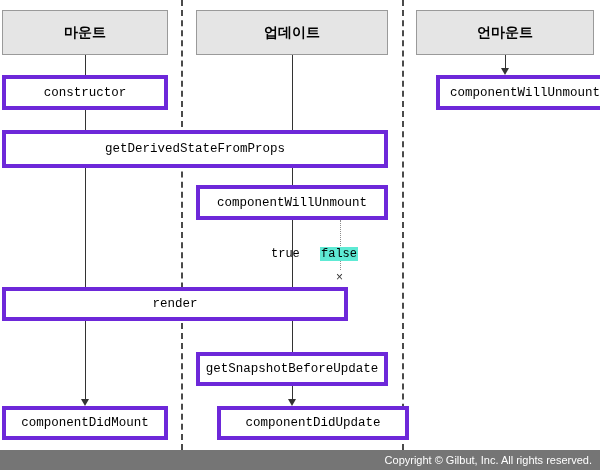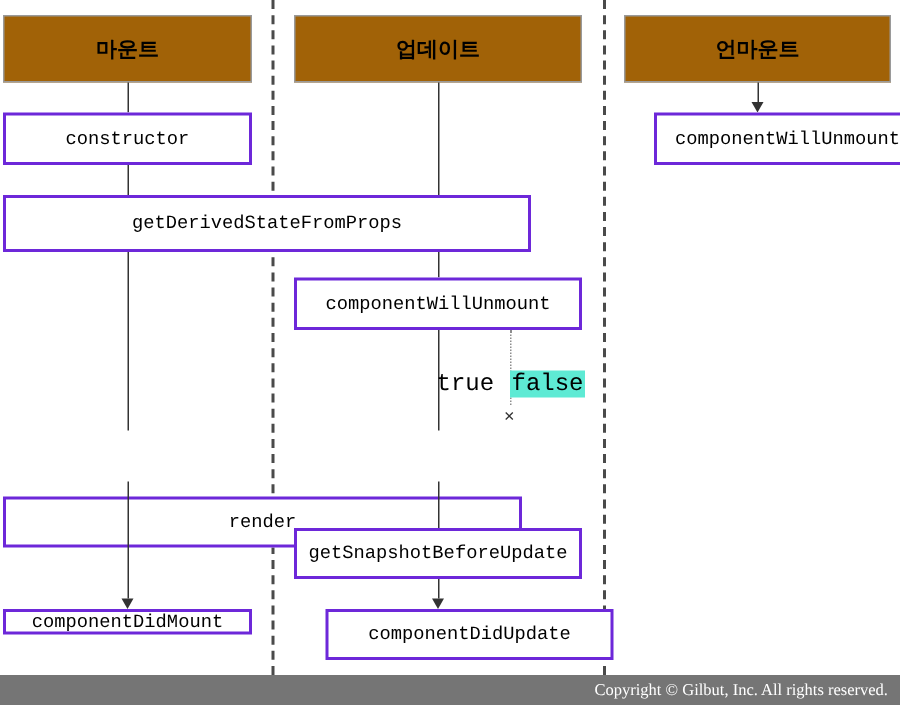--- a/index.html
+++ b/index.html
@@ -24,33 +24,33 @@
     height: 450px;
     border-left: 2px dashed #4a4a4a;
   }
   #divider-1 { left: 181px; }
   #divider-2 { left: 402px; }
 
   
   .box {
     position: absolute;
     box-sizing: border-box;
-    border: 2px solid #6d28d9;
+    border: 4px solid #6d28d9;
     background: #ffffff;
     display: flex;
     align-items: center;
     justify-content: center;
     color: #000000;
     font-family: "Liberation Mono", "DejaVu Sans Mono", monospace;
     font-size: 12.5px;
     letter-spacing: 0px;
     white-space: nowrap;
   }
   .box.header {
-    background: #a16207;
+    background: #e5e5e5;
     border: 1px solid #9a9a9a;
     font-family: "Liberation Sans", sans-serif;
     font-weight: bold;
     font-size: 14px;
   }
 
   
   .vline {
     position: absolute;
     width: 0;
@@ -67,24 +67,23 @@
     height: 0;
     border-left: 4px solid transparent;
     border-right: 4px solid transparent;
     border-top: 7px solid #333333;
   }
 
   
   .branch-label {
     position: absolute;
     font-family: "Liberation Mono", "DejaVu Sans Mono", monospace;
-    font-size: 16px;
+    font-size: 12px;
     color: #000000;
     white-space: nowrap;
-    margin-left: 20px;
   }
   .xmark {
     position: absolute;
     font-family: "Liberation Sans", sans-serif;
     font-size: 12px;
     color: #333333;
     line-height: 1;
     white-space: nowrap;
   }
 
@@ -97,21 +96,21 @@
     height: 20px;
     background: #757575;
     display: flex;
     align-items: center;
     justify-content: flex-end;
     box-sizing: border-box;
     padding-right: 8px;
   }
   #footer-text {
     color: #ffffff;
-    font-family: Liberation Serif, serif;
+    font-family: Liberation Sans, sans-serif;
     font-size: 11px;
     white-space: nowrap;
   }
 </style>
 </head>
 <body>
 
 <div id="stage">
 
   <div class="divider" id="divider-1"></div>
@@ -132,56 +131,56 @@
   <div class="vline" style="left:85px; top:55px; height:20px;"></div>
 
   <div class="box" style="left:2px; top:75px; width:166px; height:35px;">
     <span>constructor</span>
   </div>
 
   <div class="vline" style="left:85px; top:110px; height:20px;"></div>
 
   <div class="vline" style="left:292px; top:55px; height:75px;"></div>
 
-  <div class="box" style="left:2px; top:130px; width:352px; height:38px;">
+  <div class="box" style="left:2px; top:130px; width:386px; height:38px;">
     <span>getDerivedStateFromProps</span>
   </div>
 
   <div class="vline" style="left:85px; top:168px; height:119px;"></div>
 
   <div class="vline" style="left:292px; top:168px; height:17px;"></div>
 
   <div class="box" style="left:196px; top:185px; width:192px; height:35px;">
     <span>componentWillUnmount</span>
   </div>
 
   <div class="vline" style="left:292px; top:220px; height:67px;"></div>
   <div class="branch-label" style="left:271px; top:247px;">true</div>
 
   <div class="vline dotted" style="left:340px; top:220px; height:50px;"></div>
   <div class="branch-label" style="left:320px; top:247px; background:#5eead4; padding:0 1px;">false</div>
   <div class="xmark" style="left:336px; top:271px;">×</div>
 
-  <div class="box" style="left:2px; top:287px; width:346px; height:34px;margin-top:44px;">
+  <div class="box" style="left:2px; top:287px; width:346px; height:34px;">
     <span>render</span>
   </div>
 
   <div class="vline" style="left:85px; top:321px; height:78px;"></div>
   <div class="arrowhead" style="left:81px; top:399px;"></div>
 
   <div class="vline" style="left:292px; top:321px; height:31px;"></div>
 
   <div class="box" style="left:196px; top:352px; width:192px; height:34px;">
     <span>getSnapshotBeforeUpdate</span>
   </div>
 
   <div class="vline" style="left:292px; top:386px; height:13px;"></div>
   <div class="arrowhead" style="left:288px; top:399px;"></div>
 
-  <div class="box" style="left:2px; top:406px; width:166px; height:17px;">
+  <div class="box" style="left:2px; top:406px; width:166px; height:34px;">
     <span>componentDidMount</span>
   </div>
 
   <div class="box" style="left:196px; top:406px; width:192px; height:34px;margin-left:21px;">
     <span>componentDidUpdate</span>
   </div>
 
   <div class="vline" style="left:505px; top:55px; height:13px;"></div>
   <div class="arrowhead" style="left:501px; top:68px;"></div>
 

